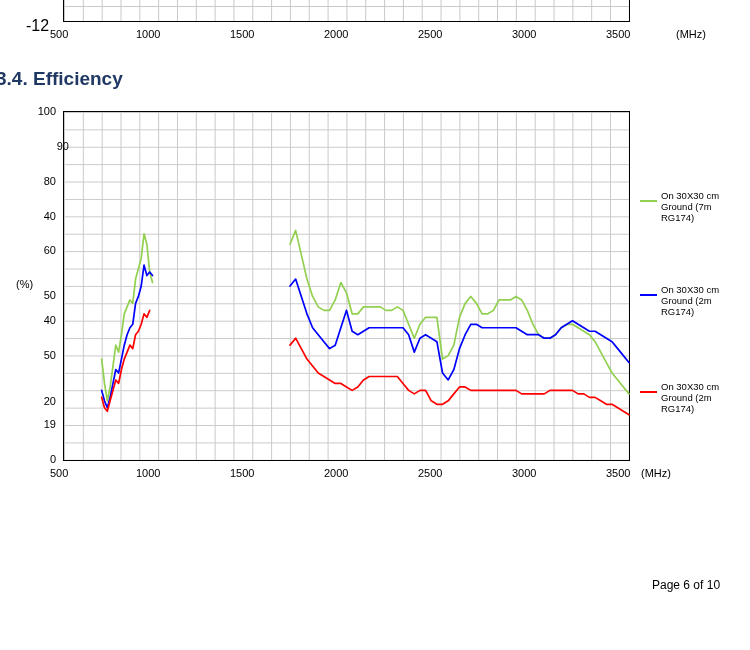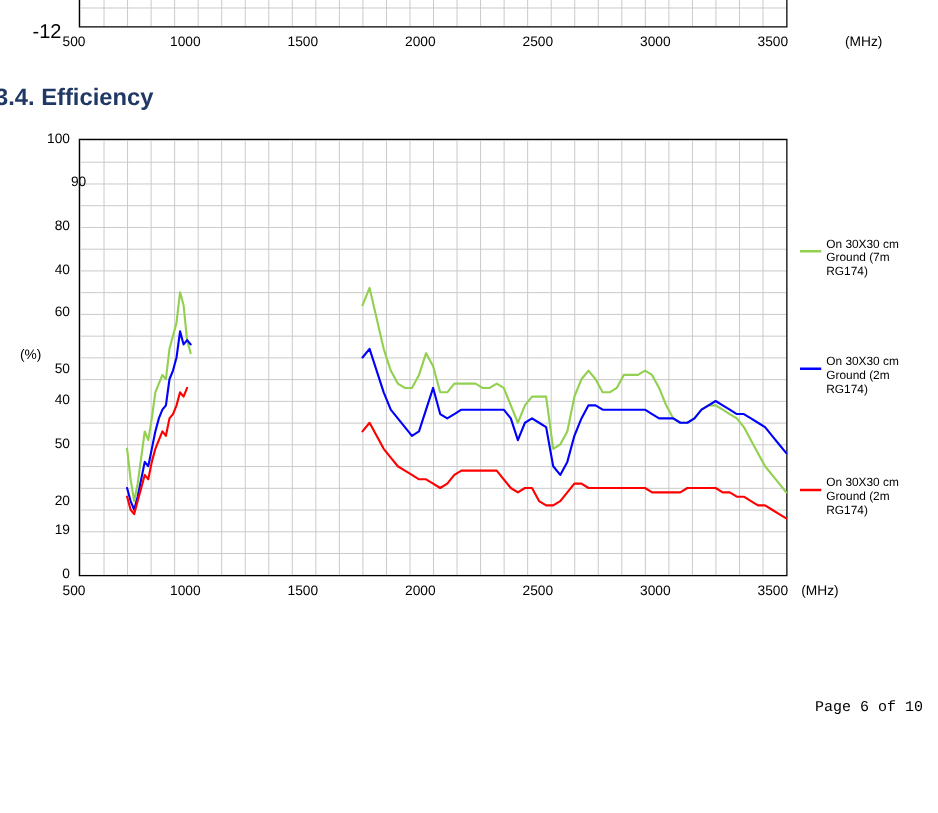--- a/index.html
+++ b/index.html
@@ -52,21 +52,21 @@
     left:16px;top:278px;font-size:11px;
   }
   #eff-unit{left:641px;top:467px;font-size:11px;}
 
   
   .legend-item{position:absolute;font-size:9.5px;line-height:11px;color:#000;}
   .legend-line{position:absolute;width:17px;height:0;border-top:2px solid #000;}
   .legend-text{position:absolute;left:21px;top:-5px;width:80px;}
 
   
-  #page-footer{left:652px;top:559px;font-size:12px;font-family:Liberation Mono, monospace;}
+  #page-footer{left:652px;top:578px;font-size:12px;}
 </style>
 </head>
 <body>
 
 <div id="top-chart-clip">
   <div id="top-plot"></div>
 </div>
 <div class="abs" id="top-ylabel">-12</div>
 
 <div class="abs top-xtick" style="left:50px">500</div>

